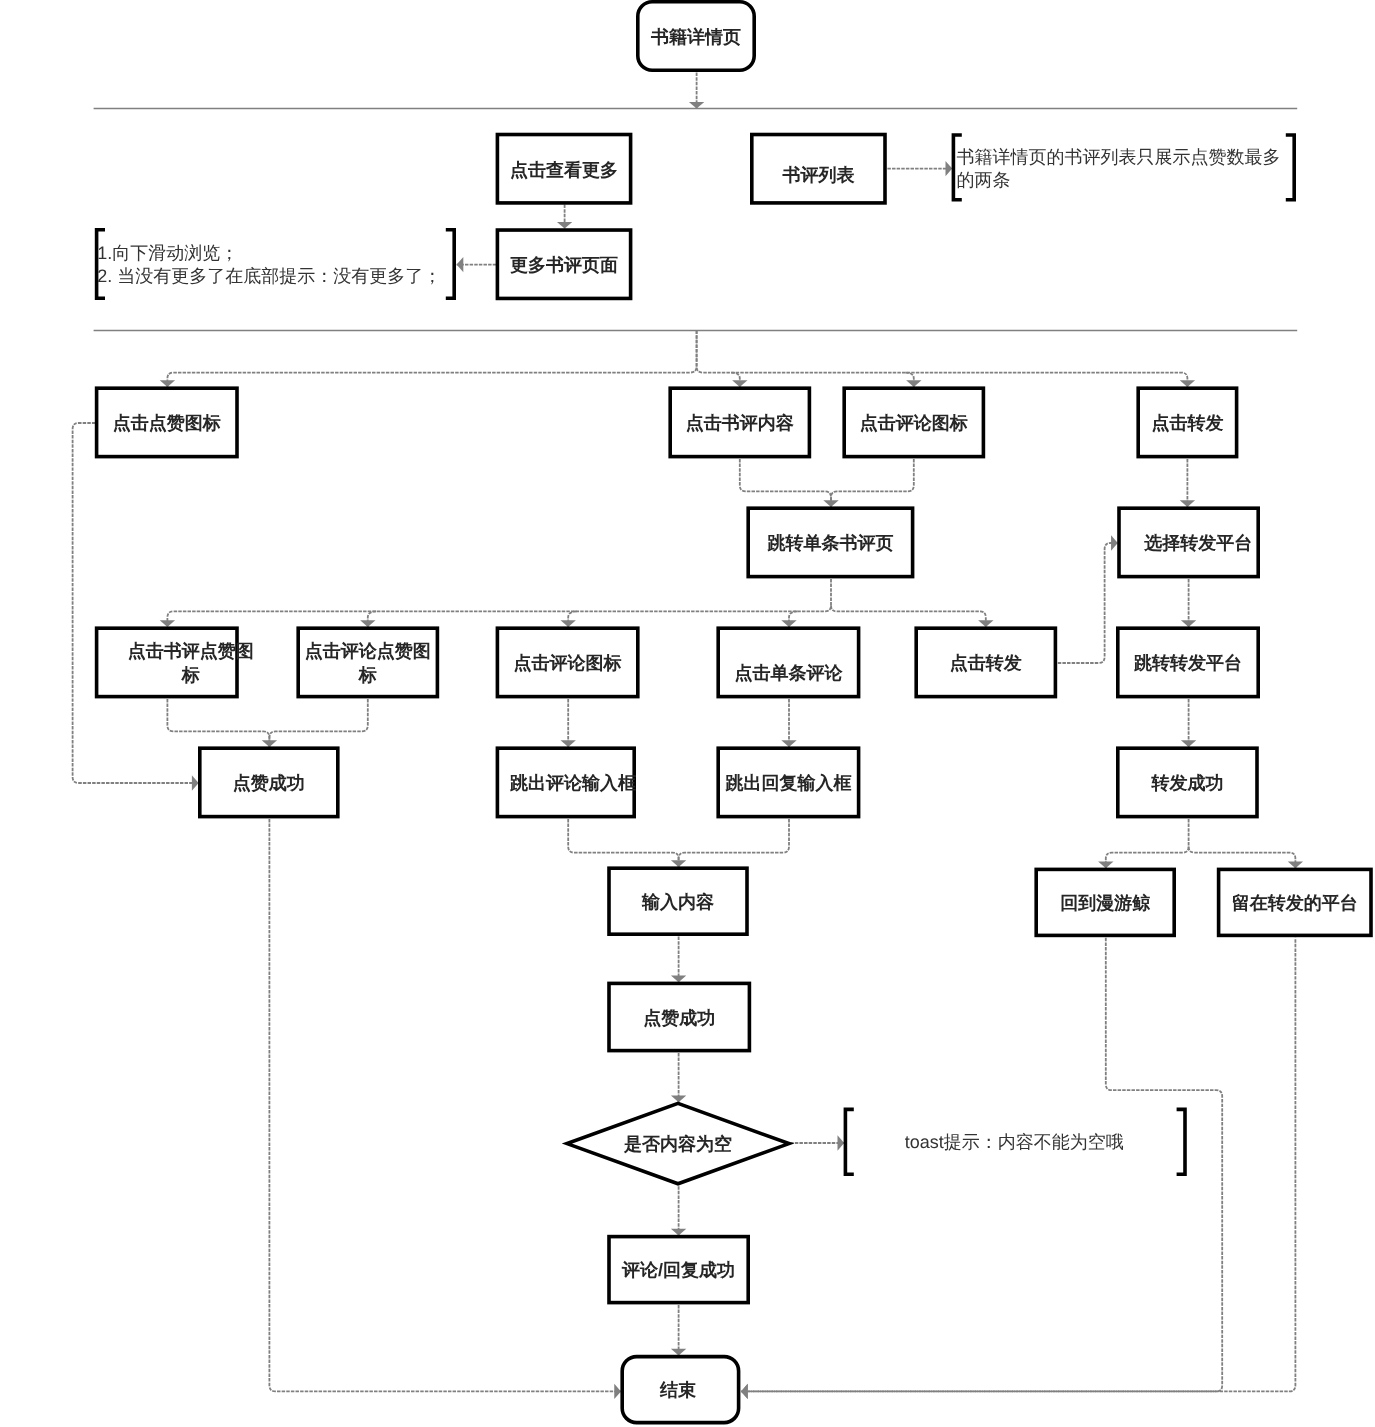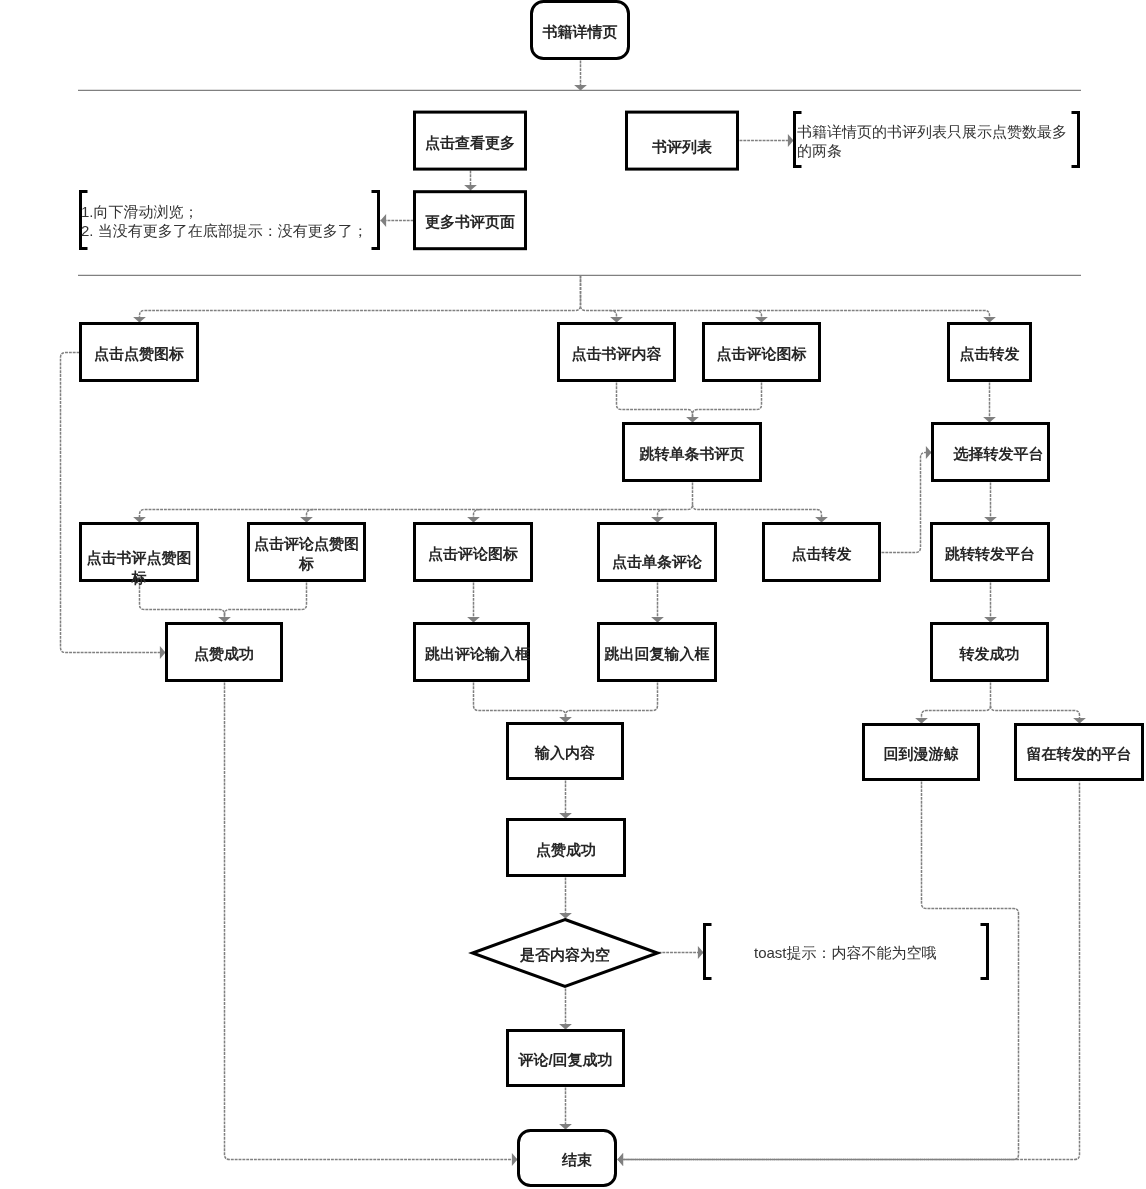--- a/index.html
+++ b/index.html
@@ -231,21 +231,21 @@
       </div>
       <div class="node-label" style="left: 947px; top: 322px; width: 85px; height: 60px;">
         <span style="display: block; white-space: pre; transform: translateY(1.5px);">点击转发</span>
       </div>
       <div class="node-label" style="left: 622px; top: 422px; width: 140px; height: 60px;">
         <span style="display: block; white-space: pre; transform: translateY(1.5px);">跳转单条书评页</span>
       </div>
       <div class="node-label" style="left: 931px; top: 422px; width: 119px; height: 60px;">
         <span style="display: block; white-space: pre; transform: translateY(1.5px); margin-left: 16px;">选择转发平台</span>
       </div>
-      <div class="node-label" style="left: 79px; top: 536px; width: 120px; height: 60px;">
+      <div class="node-label" style="left: 79px; top: 522px; width: 120px; height: 60px; padding-left: 20px;">
         <span style="display: block; white-space: pre; transform: translateY(1.5px);">点击书评点赞图
 标</span>
       </div>
       <div class="node-label" style="left: 247px; top: 522px; width: 119px; height: 60px;">
         <span style="display: block; white-space: pre; transform: translateY(1.5px);">点击评论点赞图
 标</span>
       </div>
       <div class="node-label" style="left: 413px; top: 522px; width: 120px; height: 60px;">
         <span style="display: block; white-space: pre; transform: translateY(1.5px);">点击评论图标</span>
       </div>
@@ -281,21 +281,21 @@
       </div>
       <div class="node-label" style="left: 506px; top: 818px; width: 120px; height: 59px;">
         <span style="display: block; white-space: pre; transform: translateY(1.5px);">点赞成功</span>
       </div>
       <div class="node-label" style="left: 471px; top: 918px; width: 188px; height: 70px;">
         <span style="display: block; white-space: pre; transform: translateY(1.5px);">是否内容为空</span>
       </div>
       <div class="node-label" style="left: 506px; top: 1029px; width: 119px; height: 58px;">
         <span style="display: block; white-space: pre; transform: translateY(1.5px);">评论/回复成功</span>
       </div>
-      <div class="node-label" style="left: 517px; top: 1129px; width: 96px; height: 58px; padding-left: 12px;">
+      <div class="node-label" style="left: 517px; top: 1129px; width: 96px; height: 58px;">
         <span style="display: block; white-space: pre; transform: translateY(1.5px);">结束</span>
       </div>
       <div class="note-label" style="left: 81px; top: 201.8px;">1.向下滑动浏览；
 2. 当没有更多了在底部提示：没有更多了；</div>
       <div class="note-label" style="left: 797px; top: 122px;">书籍详情页的书评列表只展示点赞数最多
 的两条</div>
       <div class="note-label" style="left: 754px; top: 942.5px;">toast提示：内容不能为空哦</div>
     </div>
 </div>
 

